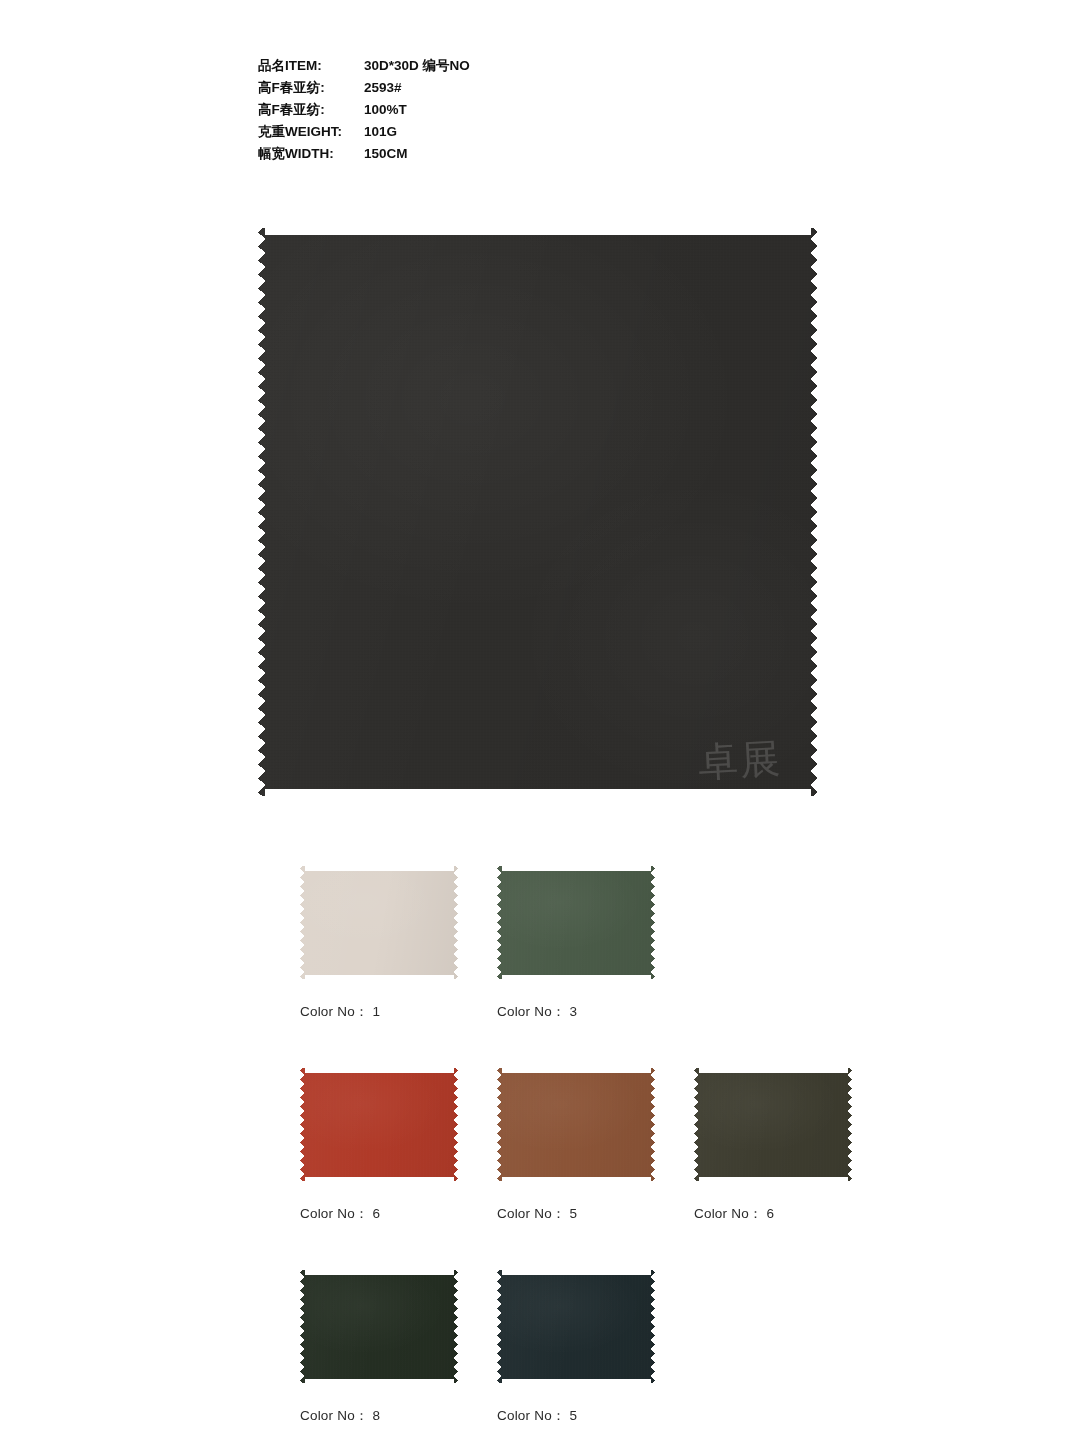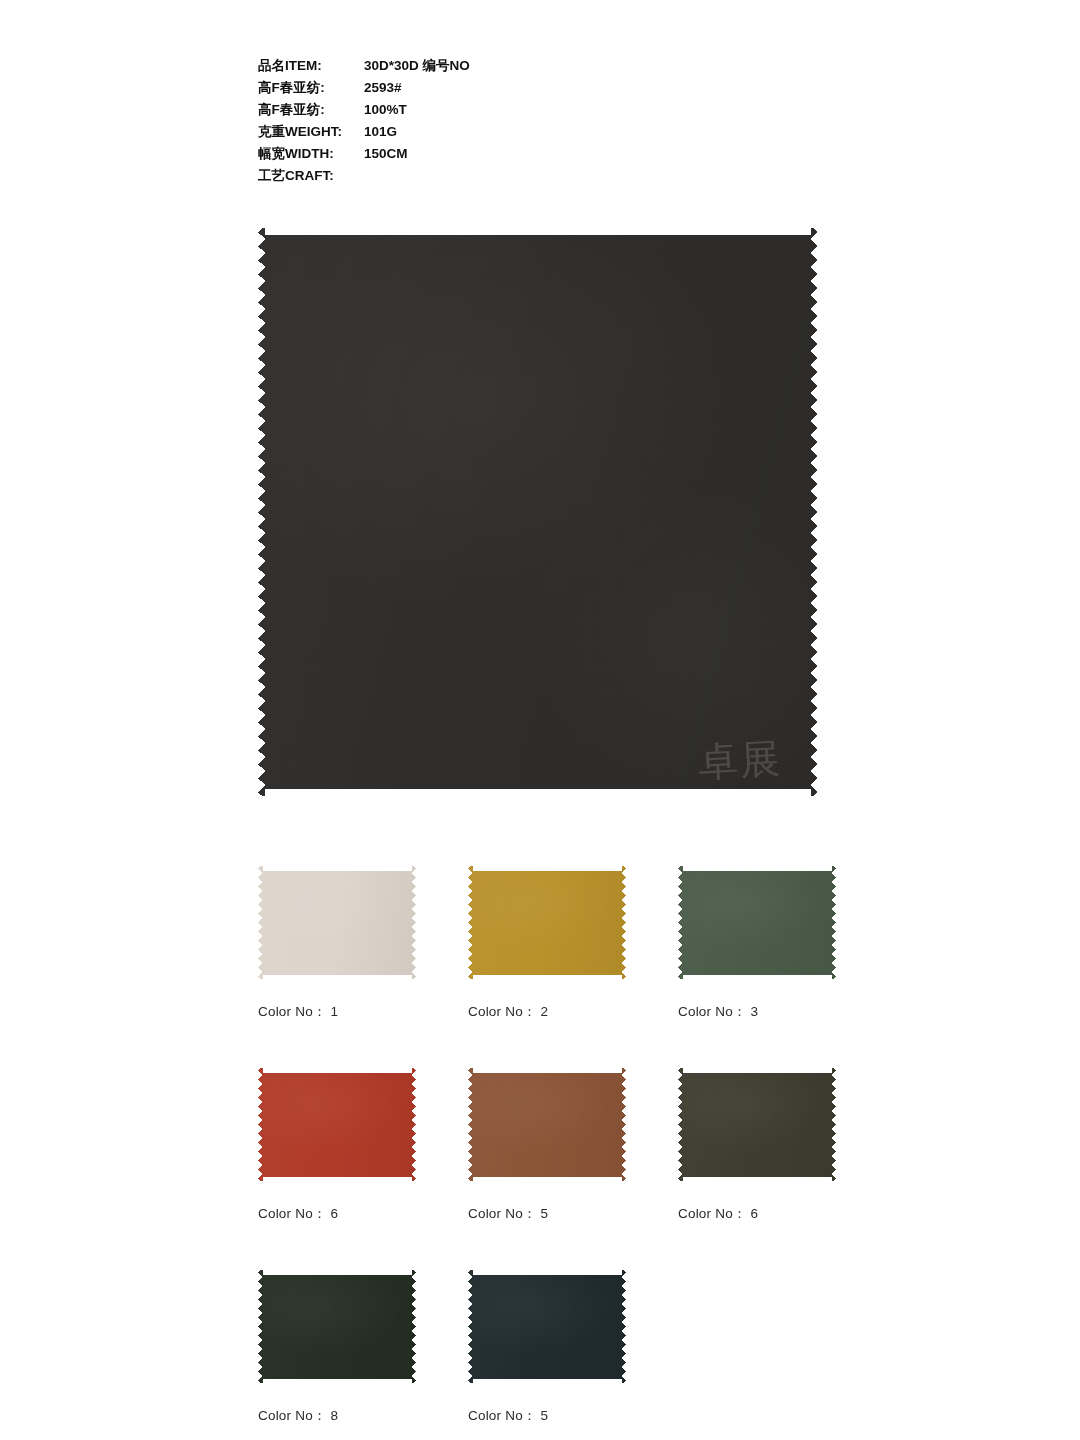--- a/index.html
+++ b/index.html
@@ -125,22 +125,23 @@
 
   
   .color-grid {
     position:absolute;
     left:258px;
     top:866px;
     width:576px;
   }
   .color-row {
     display:flex;
-    gap:52px;
+    gap:39px;
     margin-bottom:47px;
+    margin-left:42px;
   }
   .color-cell { width:158px; }
   .color-chip-wrap {
     width:158px;
     height:113px;
   }
   .color-chip {
     --tooth:4.5px;
     --tw:9px;
     width:100%;
@@ -192,24 +193,20 @@
     <div class="spec-row">
       <div class="spec-label">克重WEIGHT:</div>
       <div class="spec-value">101G</div>
     </div>
 
     <div class="spec-row">
       <div class="spec-label">幅宽WIDTH:</div>
       <div class="spec-value">150CM</div>
     </div>
 
-    <div class="spec-row">
-      <div class="spec-label">工艺CRAFT:</div>
-      <div class="spec-value"></div>
-    </div>
 
   </div>
 
   <div class="main-swatch-wrap">
     <div class="swatch pinked main-swatch" id="main-chip" style="background-color: rgb(46, 45, 43);">
       <div class="fabric-noise"></div>
       <div class="watermark">卓展</div>
     </div>
   </div>
 
@@ -219,28 +216,20 @@
       <div class="color-cell">
         <div class="color-chip-wrap">
           <div class="swatch pinked color-chip" style="background-color: rgb(221, 212, 203);">
             <div class="chip-noise"></div>
           </div>
         </div>
         <div class="color-label">Color No： 1</div>
       </div>
       <div class="color-cell">
         <div class="color-chip-wrap">
-          <div class="swatch pinked color-chip" style="background-color: rgb(184, 145, 42);">
-            <div class="chip-noise"></div>
-          </div>
-        </div>
-        <div class="color-label">Color No： 2</div>
-      </div>
-      <div class="color-cell">
-        <div class="color-chip-wrap">
           <div class="swatch pinked color-chip" style="background-color: rgb(74, 91, 72);">
             <div class="chip-noise"></div>
           </div>
         </div>
         <div class="color-label">Color No： 3</div>
       </div>
     </div>
 
     <div class="color-row">
       <div class="color-cell">

